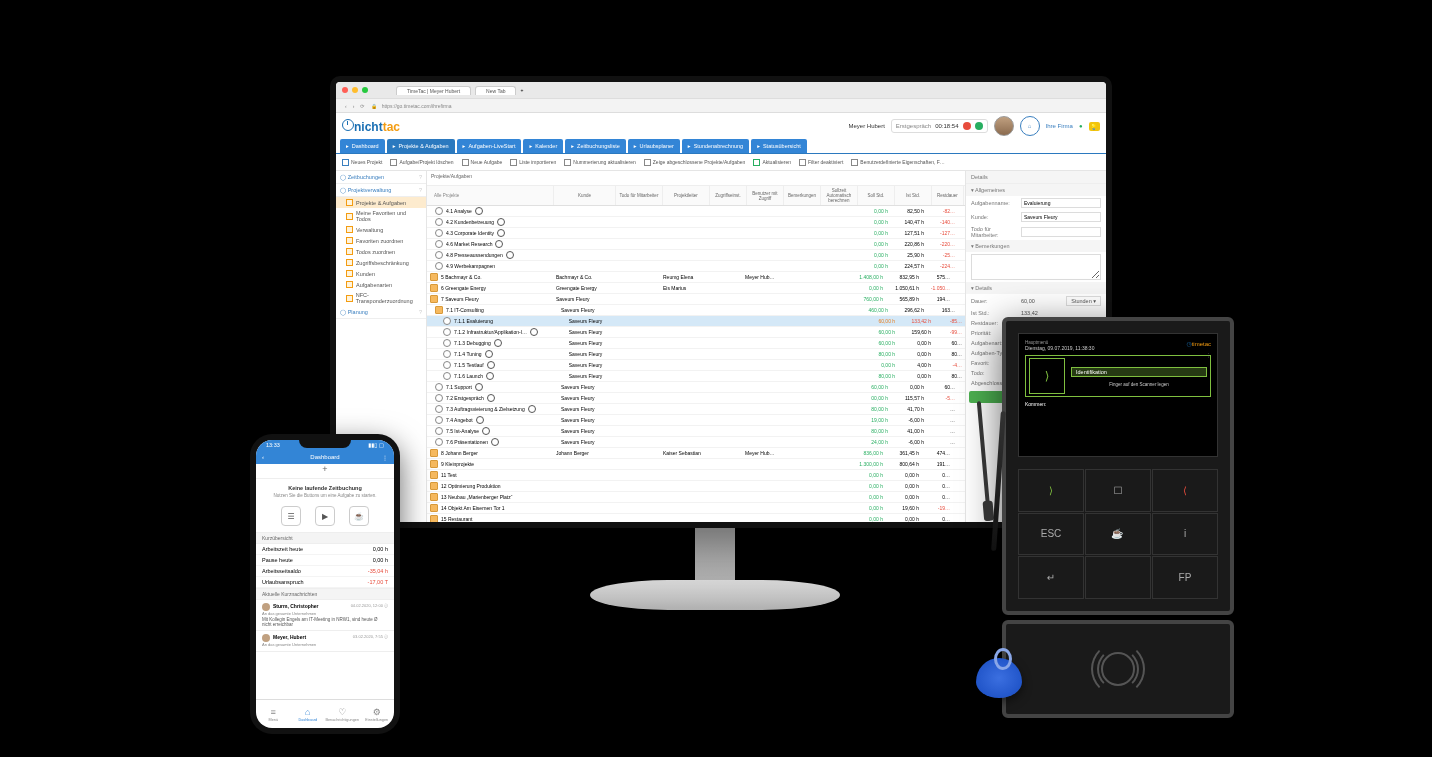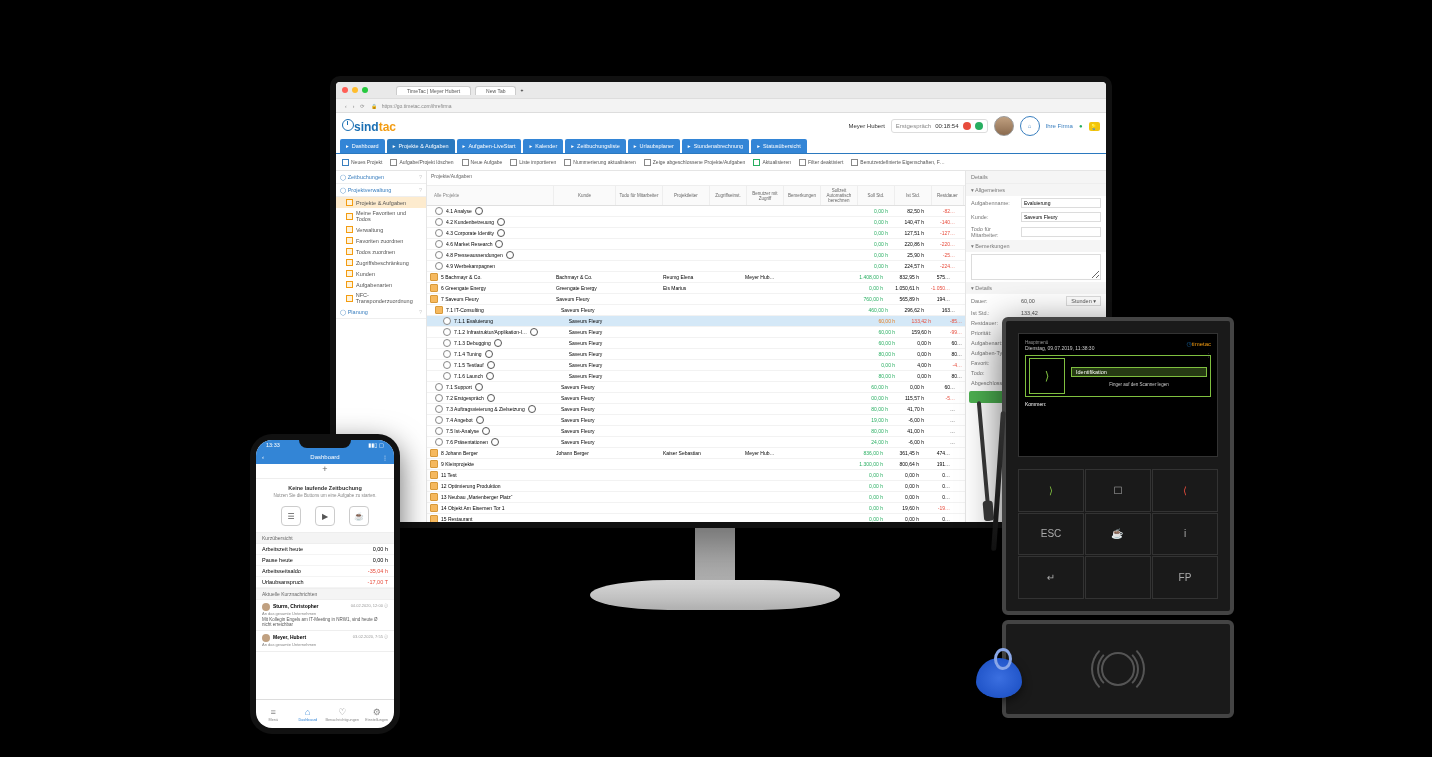--- a/index.html
+++ b/index.html
@@ -151,21 +151,21 @@
     <div class="urlbar">
       <span class="arrow">‹</span>
       <span class="arrow">›</span>
       <span class="arrow">⟳</span>
       <span style="margin:0 4px">🔒</span>
       <span>https://go.timetac.com/ihrefirma</span>
     </div>
 
     <div class="apphdr">
       <div class="logo">
-        <span style="color:#1a6fb3;border:1.5px solid #1a6fb3;border-radius:50%;display:inline-block;width:10px;height:10px;position:relative;"><span style="position:absolute;left:40%;top:10%;width:1px;height:4px;background:#1a6fb3"></span></span><span class="t">sind</span><span class="ac">tac</span>
+        <span style="color:#1a6fb3;border:1.5px solid #1a6fb3;border-radius:50%;display:inline-block;width:10px;height:10px;position:relative;"><span style="position:absolute;left:40%;top:10%;width:1px;height:4px;background:#1a6fb3"></span></span><span class="t">nicht</span><span class="ac">tac</span>
       </div>
       <div class="hdr-right">
         <span>Meyer Hubert</span>
         <div class="timer-box">
           <span style="color:#888">Erstgespräch</span>
           <span>00:18:54</span>
           <span class="rbtn rec"></span>
           <span class="rbtn stop"></span>
         </div>
         <span class="avatar"></span>

